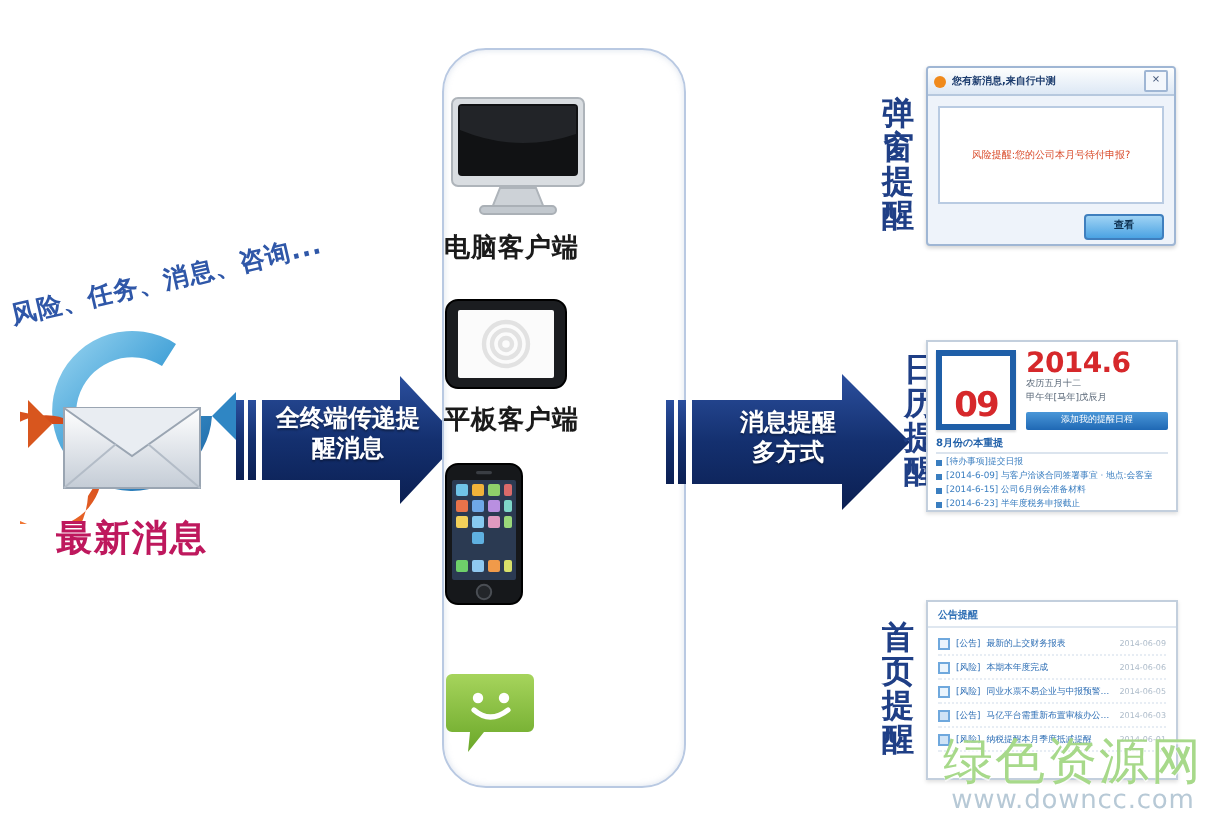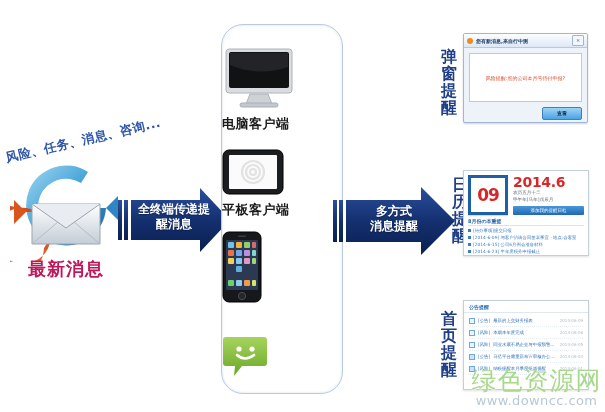--- a/index.html
+++ b/index.html
@@ -97,21 +97,21 @@
 
   
   #calendar-card{
     position:absolute;left:463px;top:170px;width:124px;height:84px;
     background:#fff;border:1px solid #c3cfdd;box-shadow:0 1px 2px rgba(0,0,0,.13);
     overflow:hidden;
   }
   .cal-top{display:flex;padding:4px 4px 2px 4px;gap:5px;}
   .cal-day-box{
     width:34px;height:34px;border:3px solid #1f5fa8;background:#fff;
-    display:flex;align-items:center;justify-content:center;flex:none;
+    display:flex;align-items:flex-end;justify-content:center;flex:none;
     box-shadow:0 1px 1px rgba(0,0,0,.15);
   }
   .cal-day{font-size:17px;font-weight:bold;color:#d6282b;line-height:17px;letter-spacing:-1px;}
   .cal-right{flex:1;min-width:0;}
   .cal-year{font-size:14px;font-weight:bold;color:#d6282b;line-height:14px;letter-spacing:-.3px;}
   .cal-sub{font-size:4.6px;color:#5a6878;line-height:6px;margin-top:1px;white-space:nowrap;}
   .cal-btn{
     margin-top:3px;height:9px;background:linear-gradient(#4a97d8,#1f68b4);
     border-radius:1px;font-size:4.5px;color:#fff;text-align:center;line-height:9px;
   }
@@ -297,22 +297,22 @@
           <stop offset="0" stop-color="#2b4f9e"></stop>
             <stop offset="0.5" stop-color="#14306f"></stop>
           <stop offset="1" stop-color="#0b1f52"></stop>
         </linearGradient>
       </defs>
       <rect x="0" y="16" width="4" height="42" fill="url(#arrGrad2)"></rect>
       <rect x="6" y="16" width="4" height="42" fill="url(#arrGrad2)"></rect>
       <path d="M13 16 L88 16 L88 3 L122 37 L88 71 L88 58 L13 58 Z" fill="url(#arrGrad2)"></path>
     </svg>
     <div class="arrow-text">
+      <div>消息提醒</div>
       <div>多方式</div>
-      <div>消息提醒</div>
     </div>
   </div>
 
   <div class="vlabel" id="vlabel-popup">弹窗提醒</div>
 
   <div id="popup-card">
     <div class="dlg-title">
       <div class="dlg-dot"></div>
       <div class="dlg-title-text">您有新消息,来自行中测</div>
       <div class="dlg-close">×</div>

